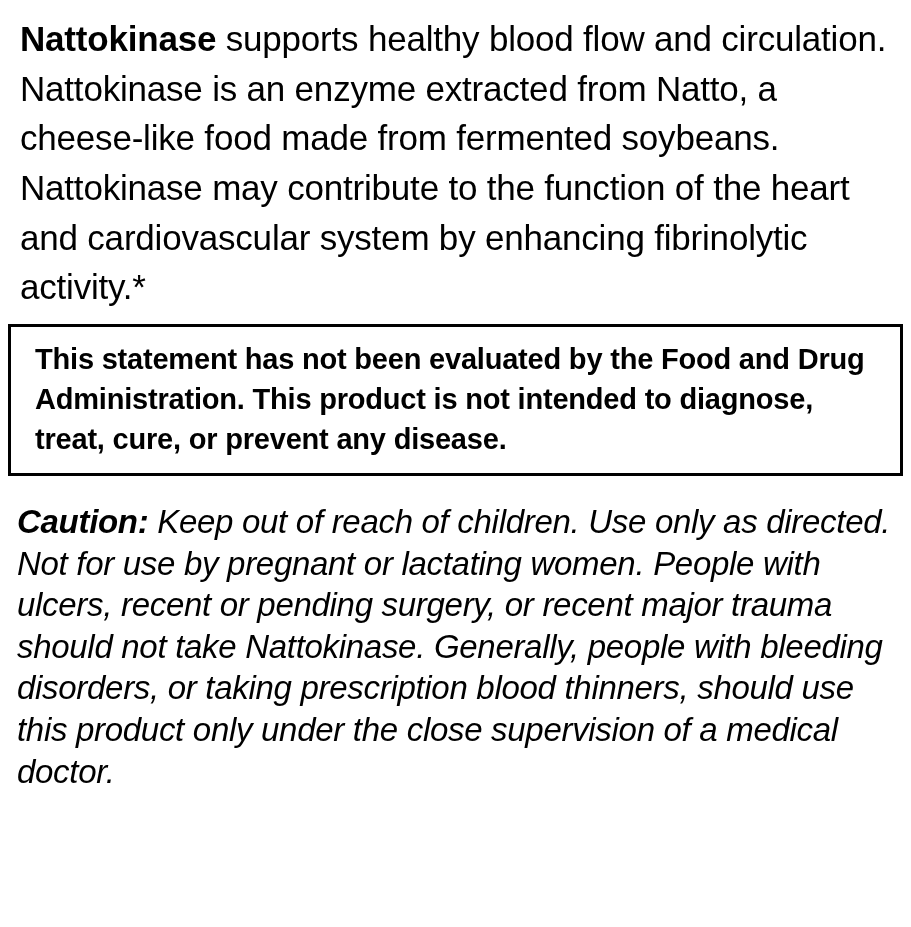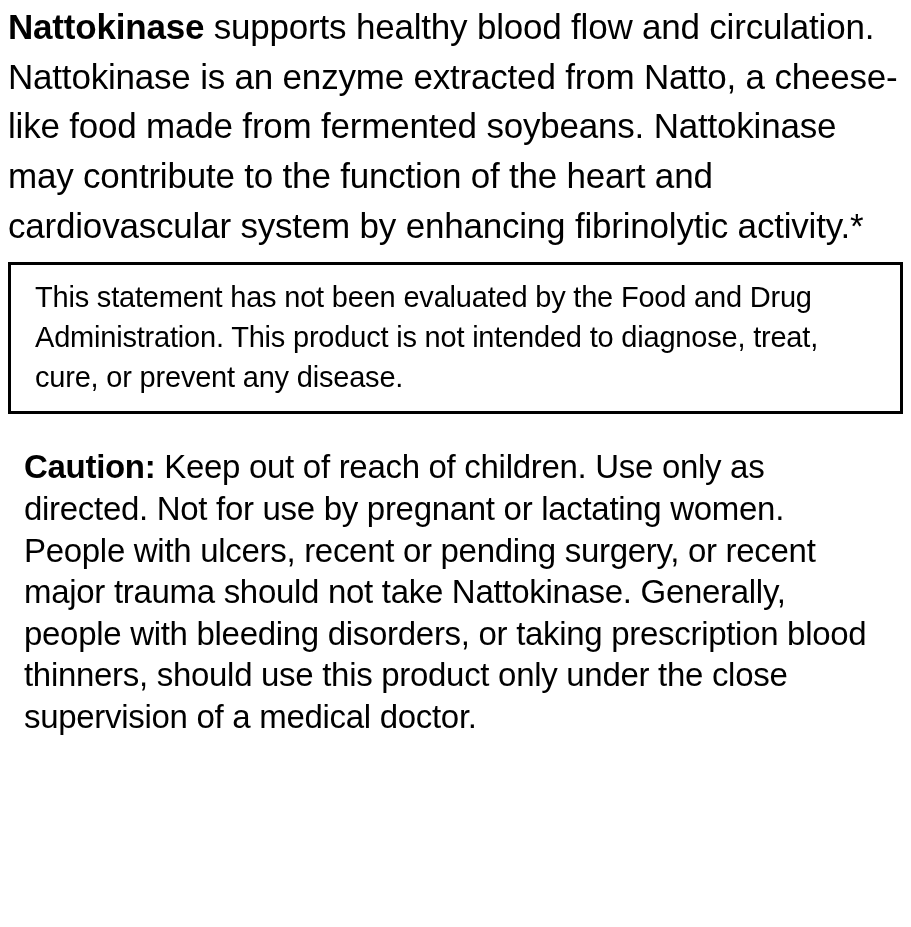--- a/index.html
+++ b/index.html
@@ -18,44 +18,46 @@
     width: 911px;
     height: 927px;
     box-sizing: border-box;
     padding: 0 8px;
     position: relative;
   }
   .intro {
     font-size: 35px;
     line-height: 1.42;
     letter-spacing: -0.2px;
-    margin: 0;
+    margin: 12px;
     padding-top: 2px;
   }
   .intro .lead {
     font-weight: bold;
   }
   .disclaimer-box {
     border: 3px solid #000000;
     box-sizing: border-box;
     margin-top: 12px;
     padding: 12px 32px 14px 24px;
+    font-weight: bold;
   }
   .disclaimer-text {
     font-size: 29px;
     line-height: 1.38;
     margin: 0;
     letter-spacing: -0.2px;
   }
   .caution {
     font-size: 33px;
     line-height: 1.26;
-    margin: 16px;
+    margin: 9px;
     padding-top: 16px;
     letter-spacing: -0.3px;
+    font-style: italic;
   }
   .caution .lead {
     font-weight: bold;
   }
   .trademark {
     font-size: 32px;
     line-height: 1.24;
     font-weight: bold;
     margin: 0;
     padding-top: 8px;

